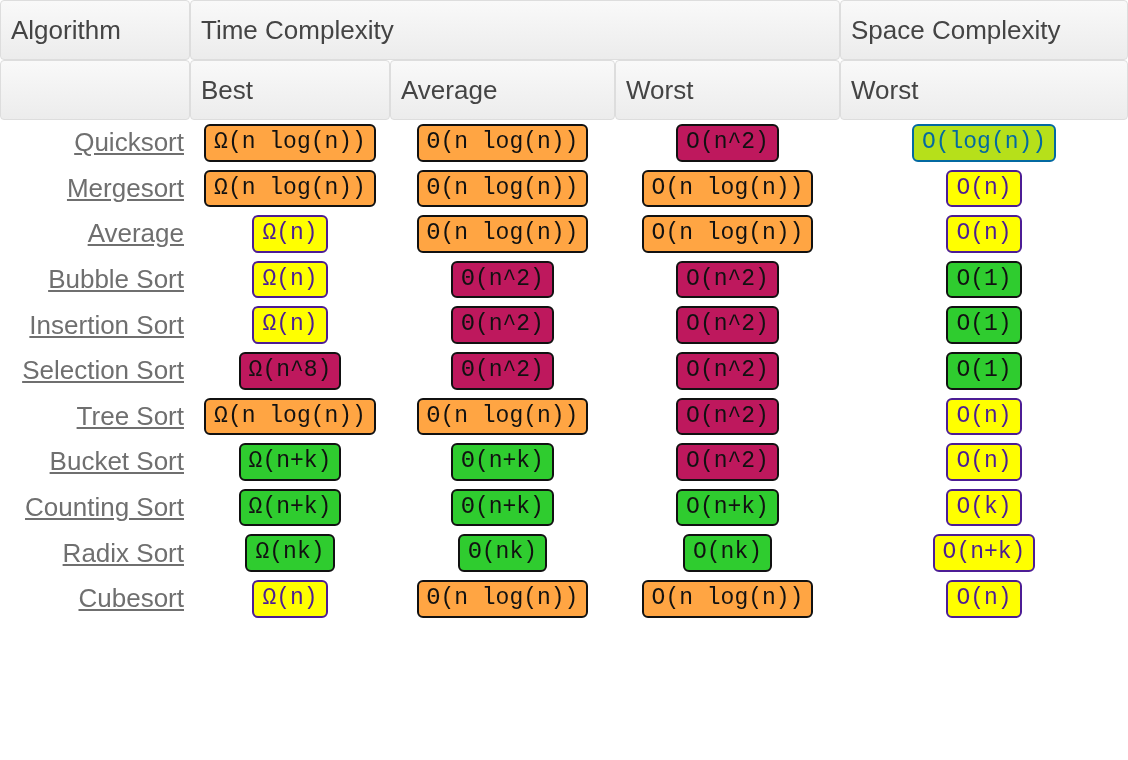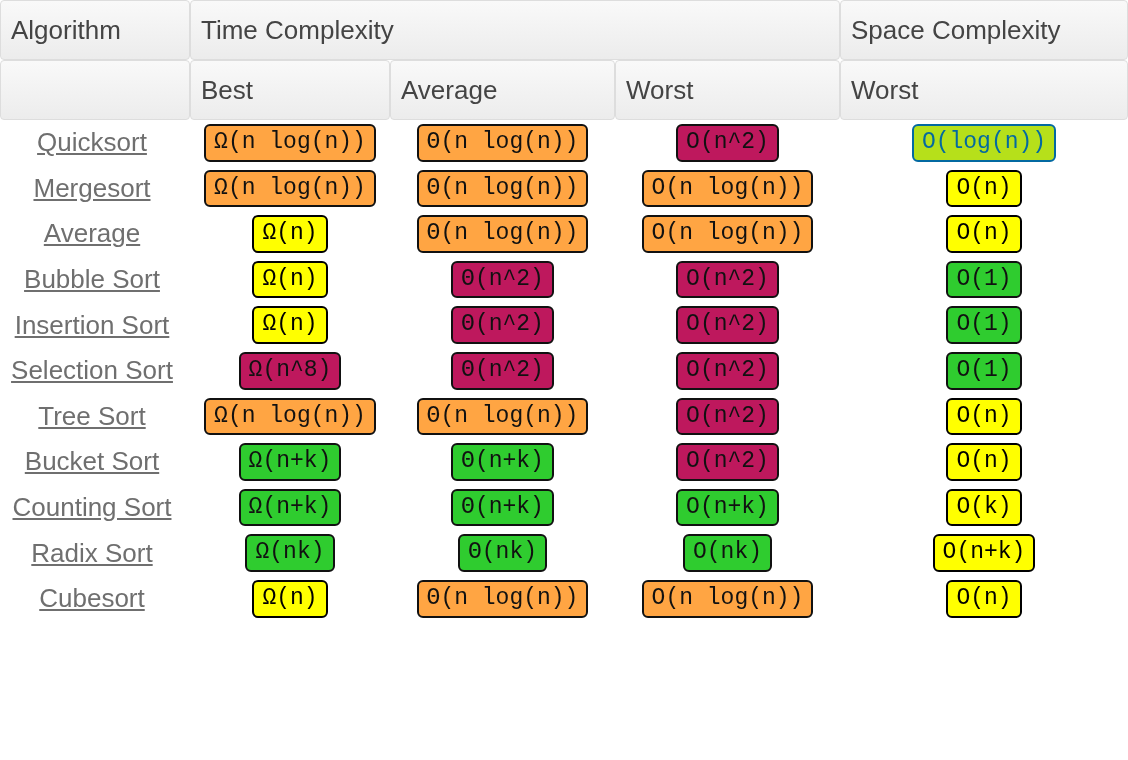--- a/index.html
+++ b/index.html
@@ -28,41 +28,41 @@
     font-size: 26px;
     white-space: nowrap;
     border-radius: 4px;
   }
   td {
     padding: 4px 6px;
     vertical-align: middle;
     text-align: center;
   }
   td.algo {
-    text-align: center;
+    text-align: right;
     padding-left: 0;
   }
   a.algolink {
     color: #6f6f6f;
     text-decoration: underline;
     font-size: 26px;
   }
   code.badge {
     display: inline-block;
     font-family: Menlo, Consolas, "Courier New", monospace;
     font-size: 23px;
     padding: 3px 8px;
     border-radius: 6px;
     border: 2px solid;
     line-height: 1.2;
     white-space: nowrap;
   }
   .c-green       { background: #2fcc2f; border-color: #258a25; color:#111; }
   .c-yellowgreen { background: #b6e01a; border-color: #7f9a12; color:#0369a1; }
-  .c-yellow      { background: #ffff00; border-color: #d4af00; color:#000000; }
+  .c-yellow      { background: #ffff00; border-color: #d4af00; color:#4c1d95; }
   .c-orange      { background: #ffa543; border-color: #d34a2a; color:#111; }
   .c-red         { background: #be185d; border-color: #d94a4a; color:#111; }
   col.col-algo  { width: 190px; }
   col.col-best  { width: 200px; }
   col.col-avg   { width: 225px; }
   col.col-worst { width: 225px; }
   col.col-space { width: 288px; }
   tr.header-row th { height: 60px; }
 </style>
 </head>

